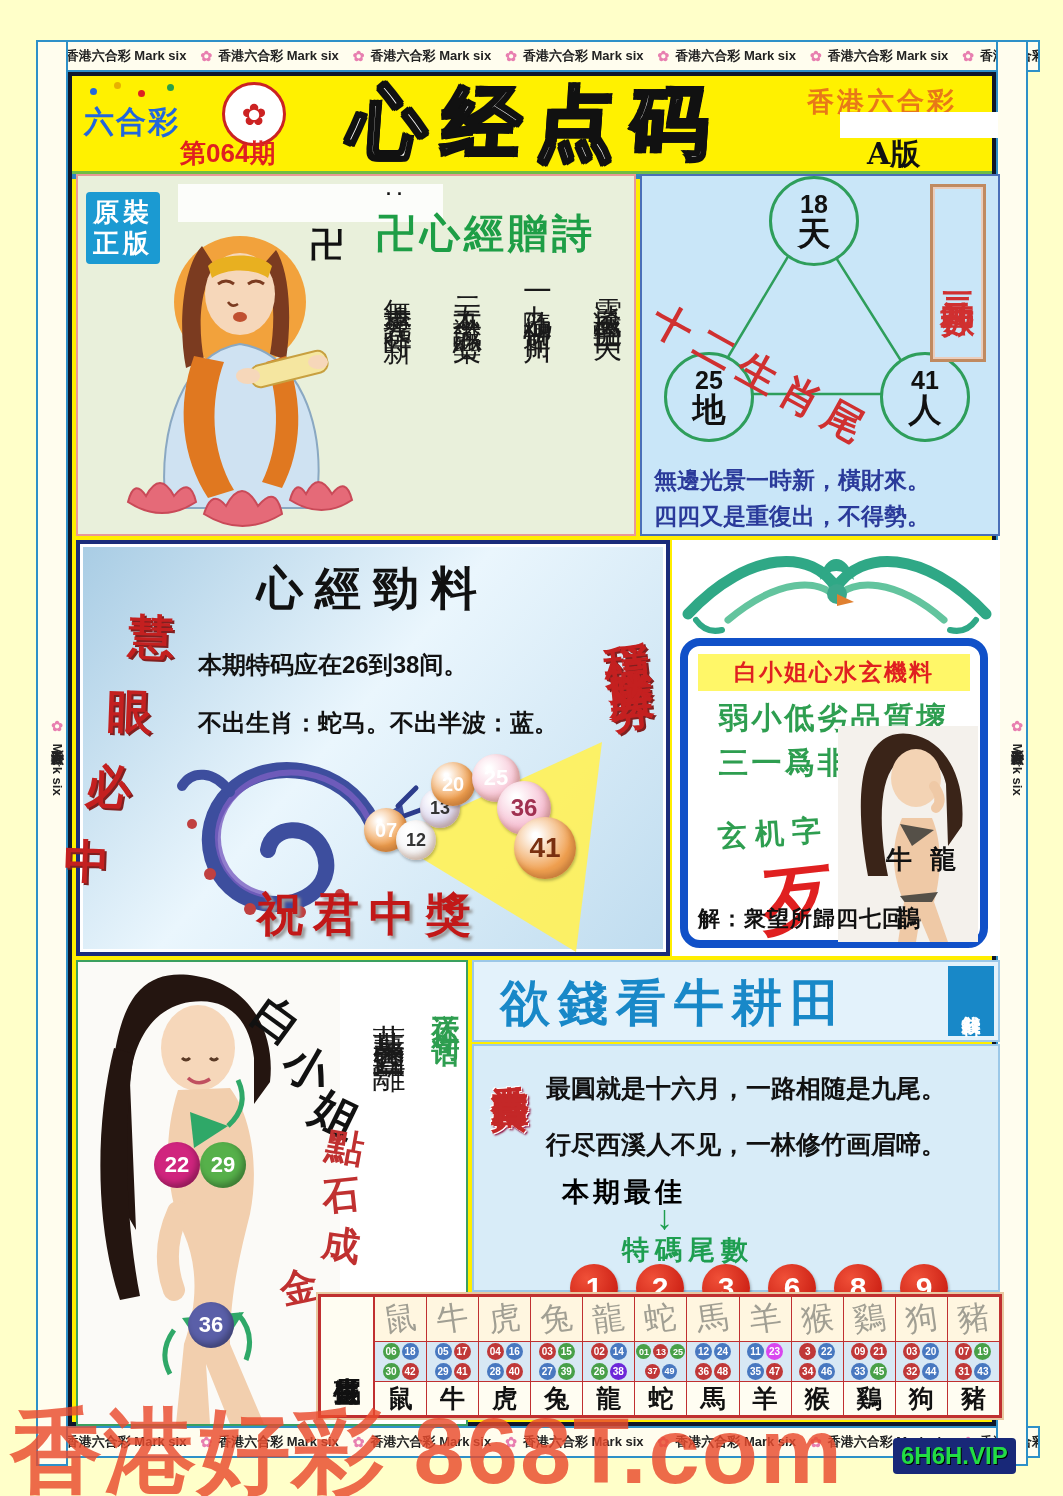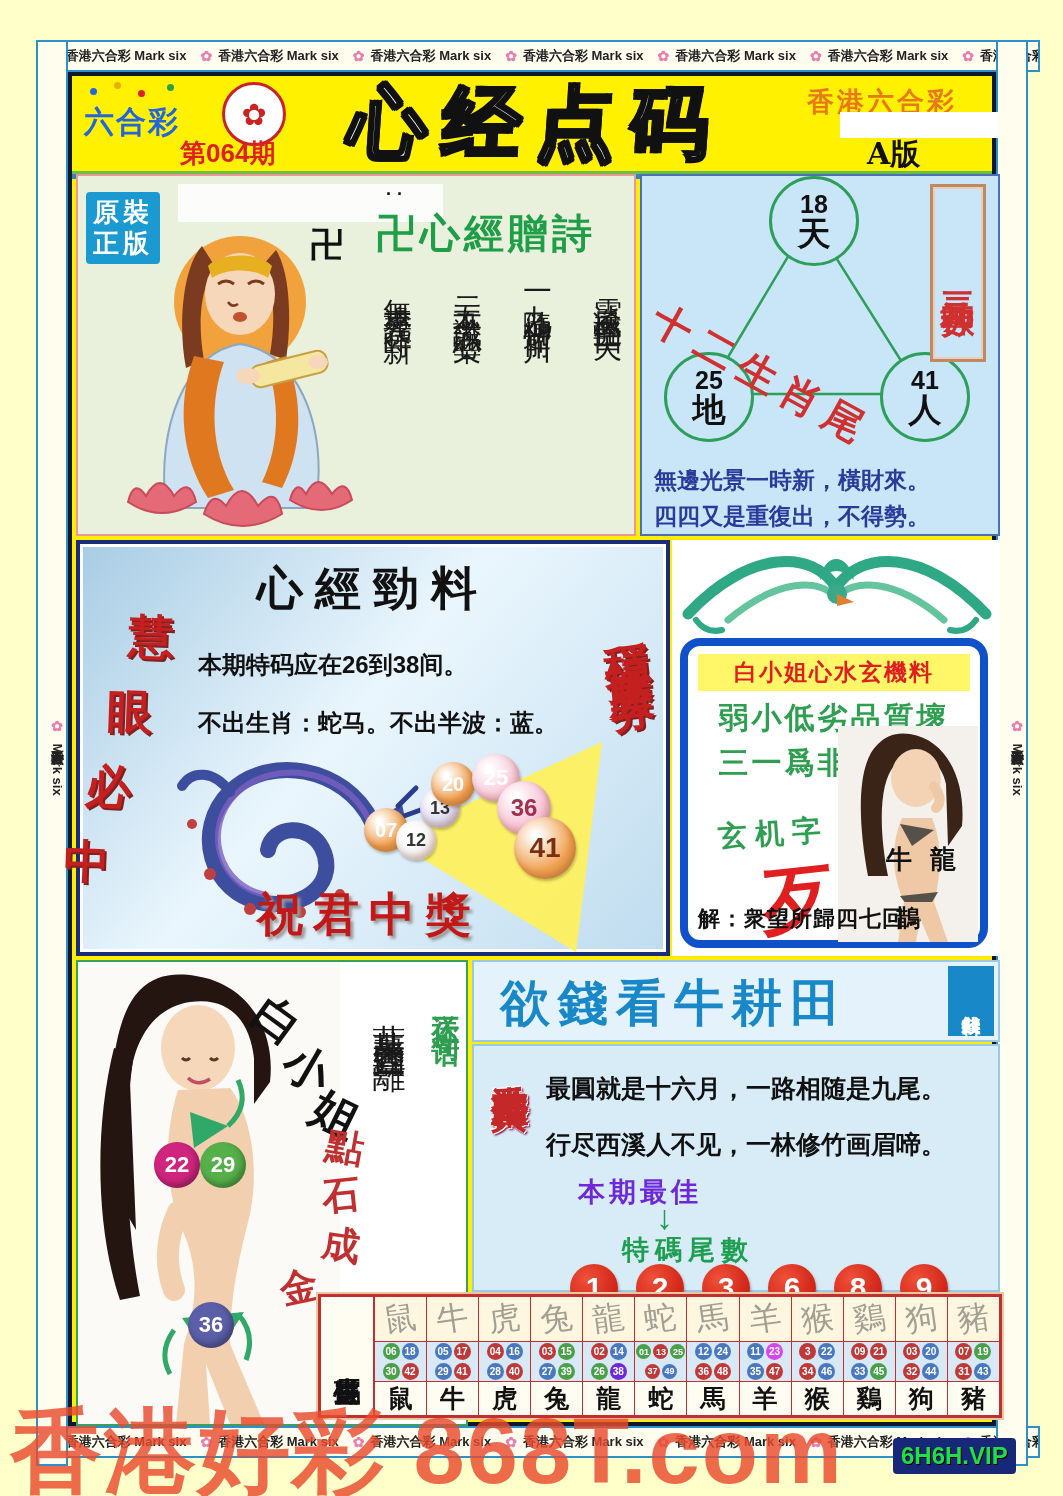--- a/index.html
+++ b/index.html
@@ -123,21 +123,21 @@
   .money-badge{position:absolute;right:4px;top:4px;width:46px;height:70px;background:#1888C8;color:#fff;
                display:flex;align-items:center;justify-content:center;}
   .money-badge .t{writing-mode:vertical-rl;text-orientation:upright;font-size:19px;font-weight:bold;}
   .money-body{position:absolute;left:400px;top:968px;width:528px;height:248px;background:#D8ECF8;
               border:2px solid #9CC8E8;box-sizing:border-box;}
   .inside-txt{position:absolute;left:10px;top:8px;writing-mode:vertical-rl;text-orientation:upright;
               font-size:38px;font-weight:bold;color:#C42828;font-family:"DejaVu Serif",serif;
               letter-spacing:2px;text-shadow:1px 1px 0 #fff,-1px -1px 0 #fff,2px 2px 2px #803;}
   .money-poem{position:absolute;left:72px;top:14px;width:450px;font-size:25px;font-weight:bold;
               color:#111;line-height:2.25;}
-  .best{position:absolute;left:104px;top:128px;color:#6d28d9;font-size:27px;font-weight:bold;
+  .best{position:absolute;left:88px;top:128px;color:#000000;font-size:27px;font-weight:bold;
         letter-spacing:4px;font-family:"DejaVu Serif",serif;}
   .arrow{position:absolute;left:182px;top:152px;color:#1E9E50;font-size:34px;font-weight:bold;}
   .taillabel{position:absolute;left:148px;top:186px;color:#1E9E50;font-size:27px;font-weight:bold;
              letter-spacing:6px;font-family:"DejaVu Serif",serif;}
   .tails{position:absolute;left:96px;top:218px;display:flex;gap:18px;}
   .tailball{width:48px;height:48px;border-radius:50%;background:radial-gradient(circle at 35% 30%,#F05038,#C01008);
             color:#fff;font-size:30px;font-weight:bold;display:flex;align-items:center;justify-content:center;
             box-shadow:1px 2px 3px rgba(0,0,0,.3);}
   
   .ztable{position:absolute;left:246px;top:1218px;width:684px;height:124px;background:#FFF6E0;

